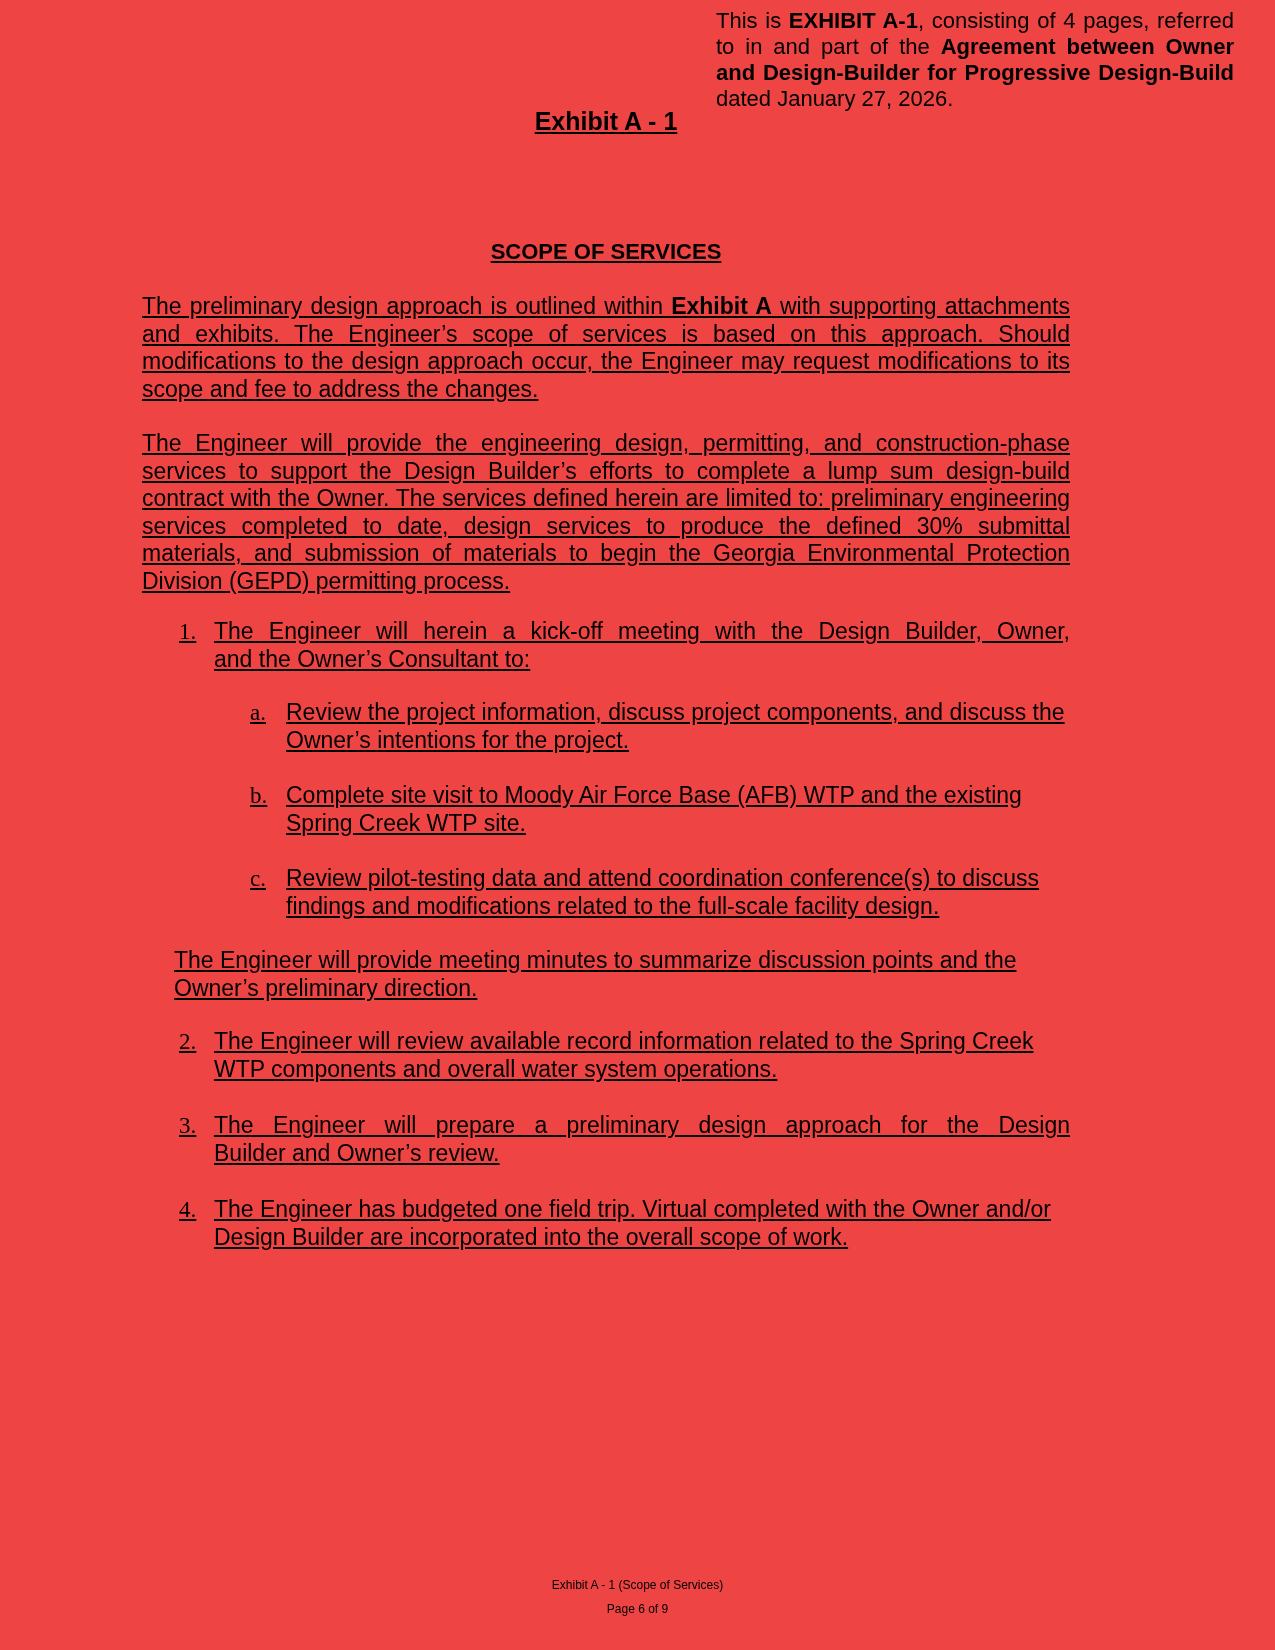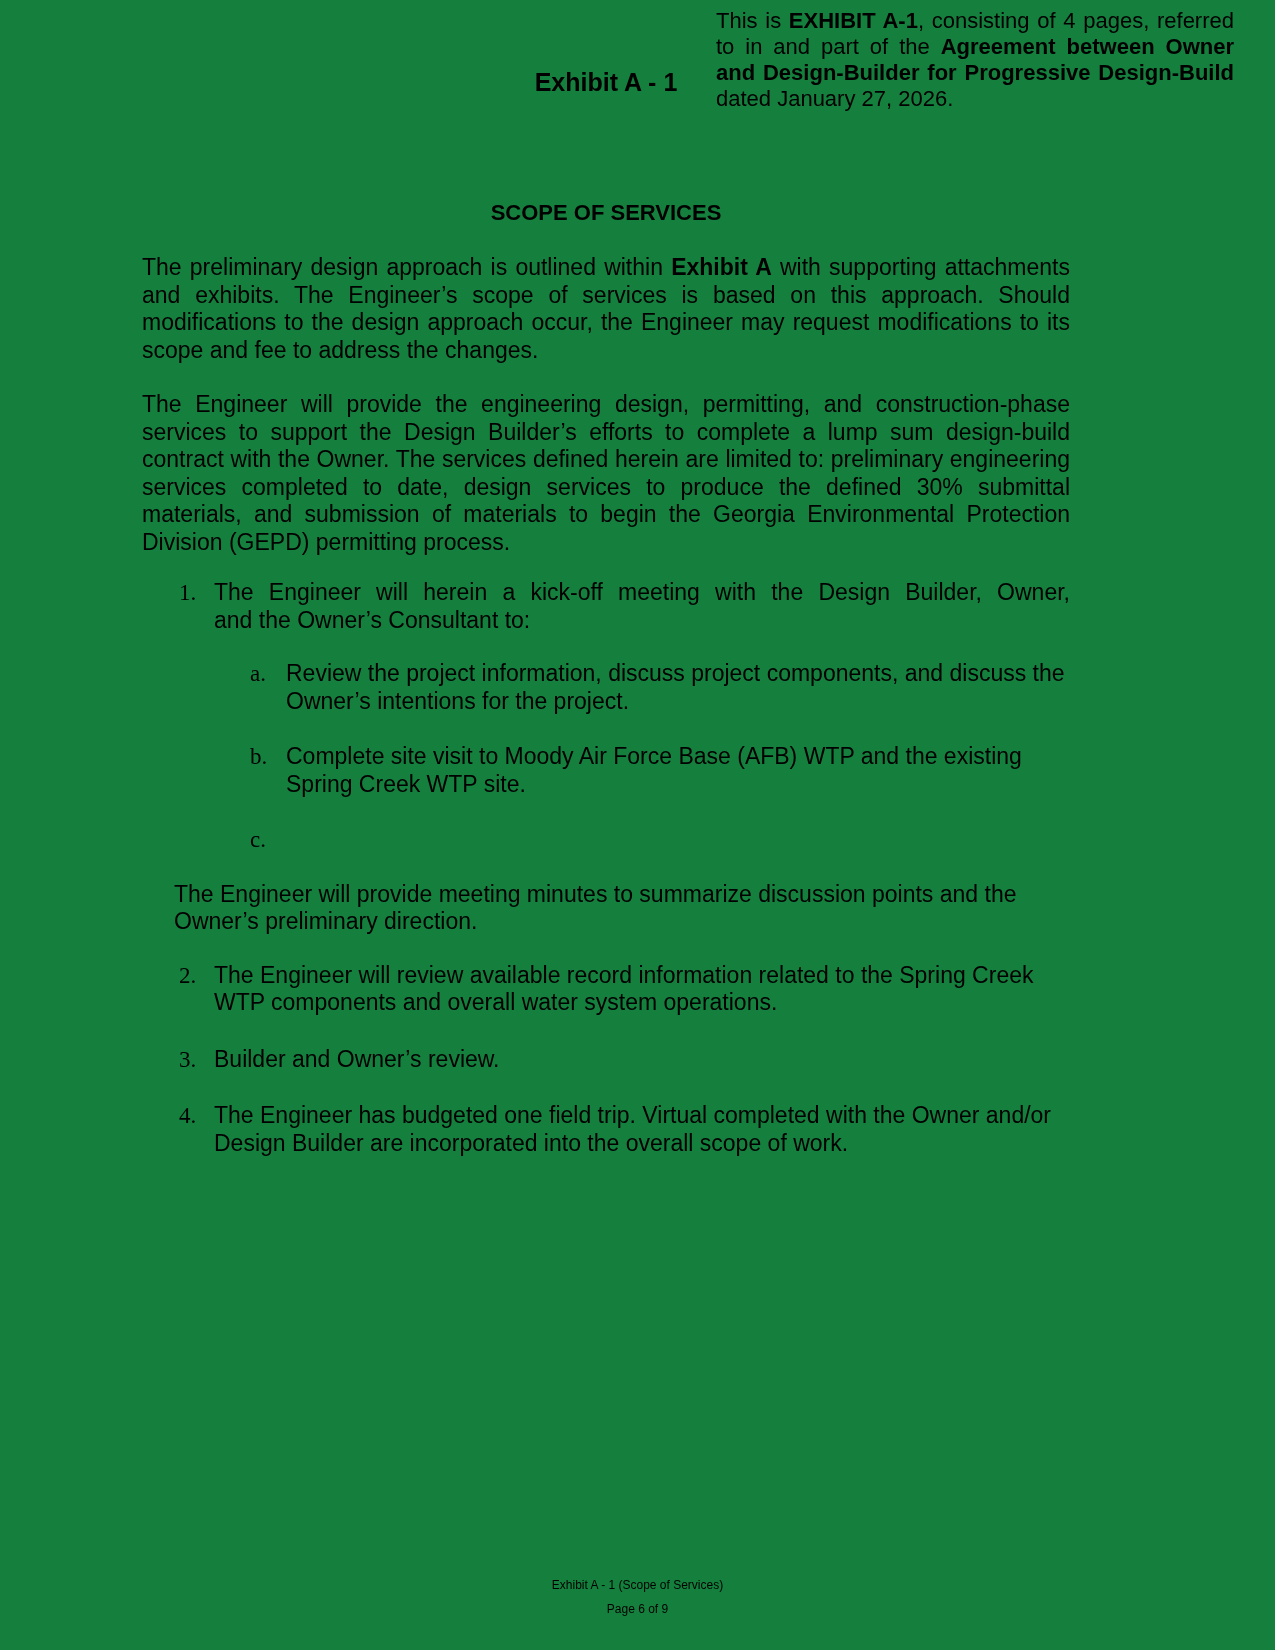--- a/index.html
+++ b/index.html
@@ -1,20 +1,20 @@
 <!DOCTYPE html>
 <html><head>
 <meta charset="utf-8">
 <style>
   html, body { margin: 0; padding: 0; }
   .page {
     position: relative;
     width: 1275px;
     height: 1650px;
-    background: #15803d;
+    background: #ef4444;
     color: #000000;
     font-family: "Liberation Sans", sans-serif;
     font-size: 23px;
     line-height: 27.5px;
     overflow: hidden;
   }
   .notice {
     position: absolute;
     left: 716px;
     top: 8px;
@@ -22,21 +22,22 @@
     text-align: justify;
     font-size: 22px;
     line-height: 26px;
   }
   .notice b { font-weight: bold; }
   .content {
     position: absolute;
     left: 142px;
     top: 0;
     width: 928px;
-    padding-top: 67px;
+    padding-top: 106px;
+    text-decoration: underline;
   }
   .title {
     margin: 0;
     text-align: center;
     font-size: 25px;
     line-height: 30px;
     font-weight: bold;
   }
   .scope-heading {
     margin: 104px 0 0 0;
@@ -132,32 +133,34 @@
       <div class="sub-text">Review the project information, discuss project components, and discuss the Owner’s intentions for the project.</div>
     </div>
 
     <div class="sub sub-b">
       <div class="letter">b.</div>
       <div class="sub-text">Complete site visit to Moody Air Force Base (AFB) WTP and the existing Spring Creek WTP site.</div>
     </div>
 
     <div class="sub sub-c">
       <div class="letter">c.</div>
+      <div class="sub-text">Review pilot-testing data and attend coordination conference(s) to discuss findings and modifications related to the full-scale facility design.</div>
     </div>
 
     <p class="para note">The Engineer will provide meeting minutes to summarize discussion points and the Owner’s preliminary direction.</p>
 
     <div class="li li-2">
       <div class="num">2.</div>
       <div class="li-text">The Engineer will review available record information related to the Spring Creek WTP components and overall water system operations.</div>
     </div>
 
     <div class="li li-3">
       <div class="num">3.</div>
       <div class="li-text">
+        <span class="jline">The Engineer will prepare a preliminary design approach for the Design</span>
         <span class="l2">Builder and Owner’s review.</span>
       </div>
     </div>
 
     <div class="li li-4">
       <div class="num">4.</div>
       <div class="li-text">The Engineer has budgeted one field trip. Virtual completed with the Owner and/or Design Builder are incorporated into the overall scope of work.</div>
     </div>
 
   </div>

